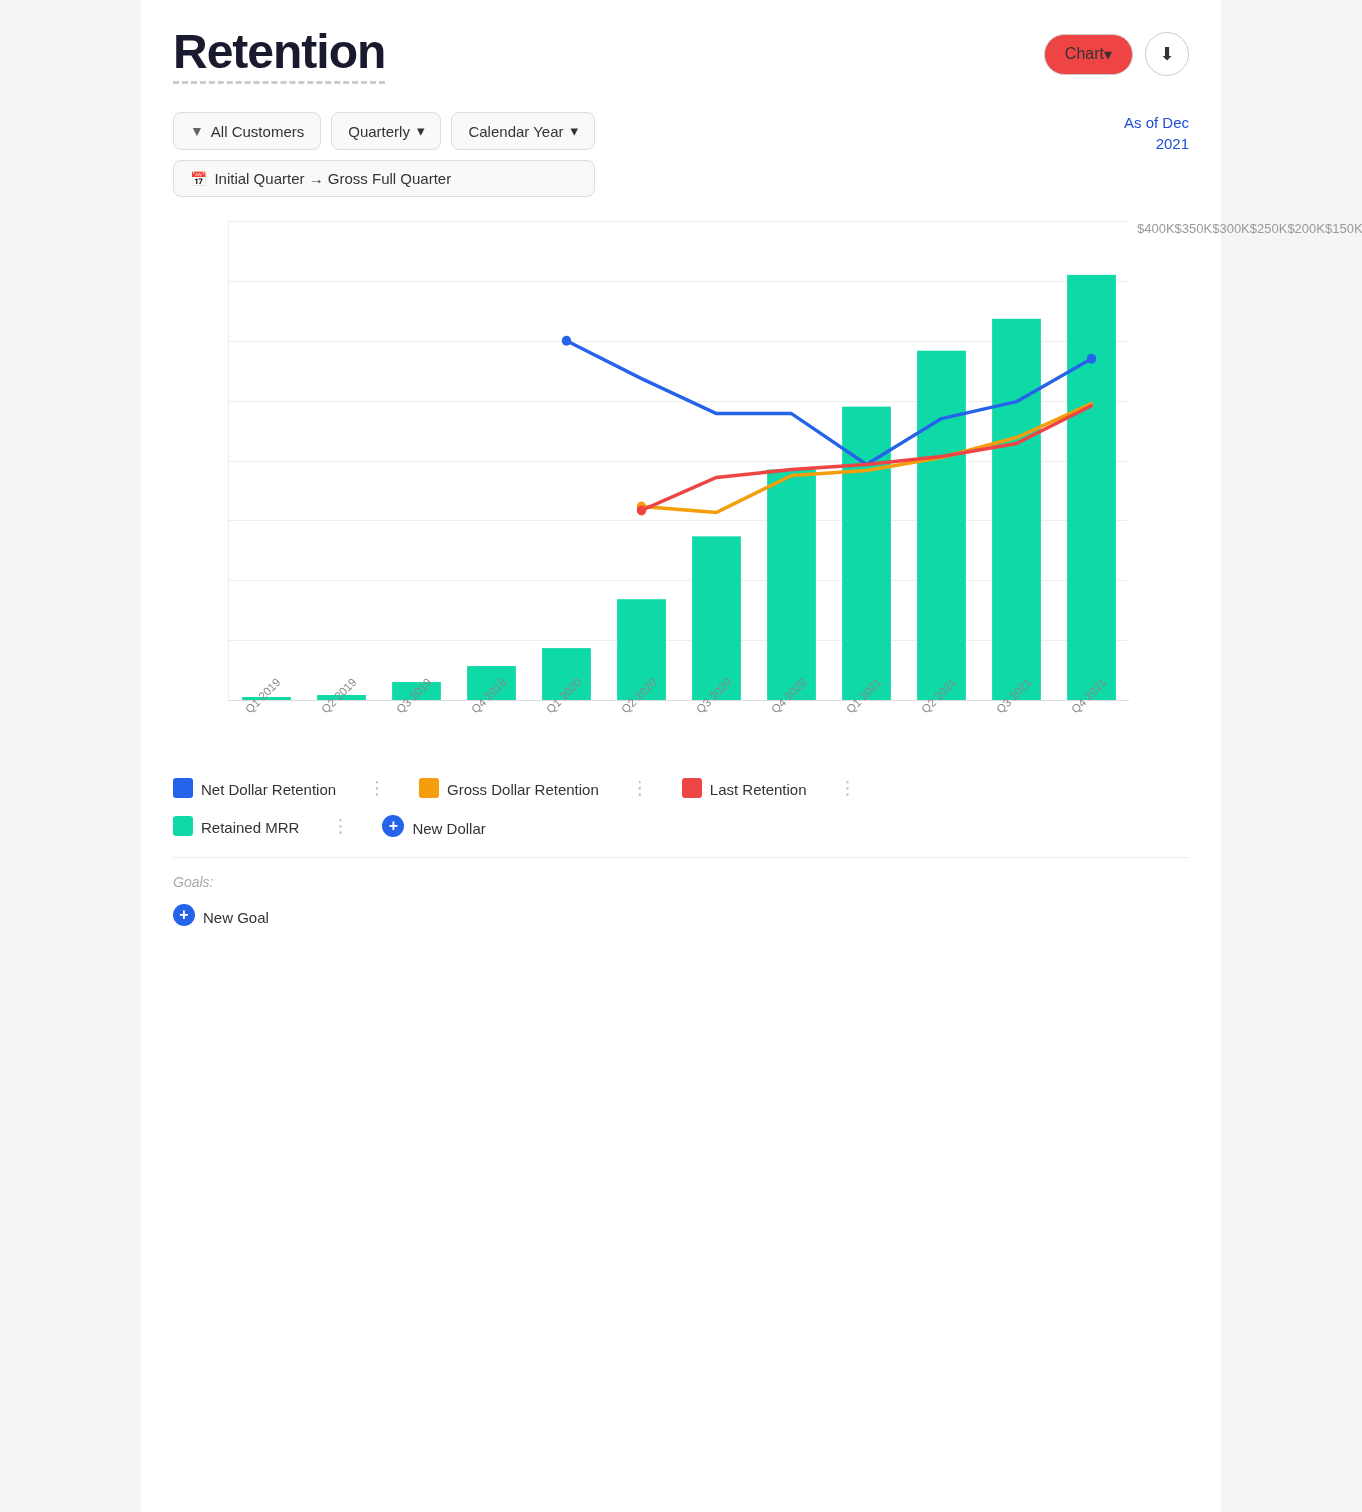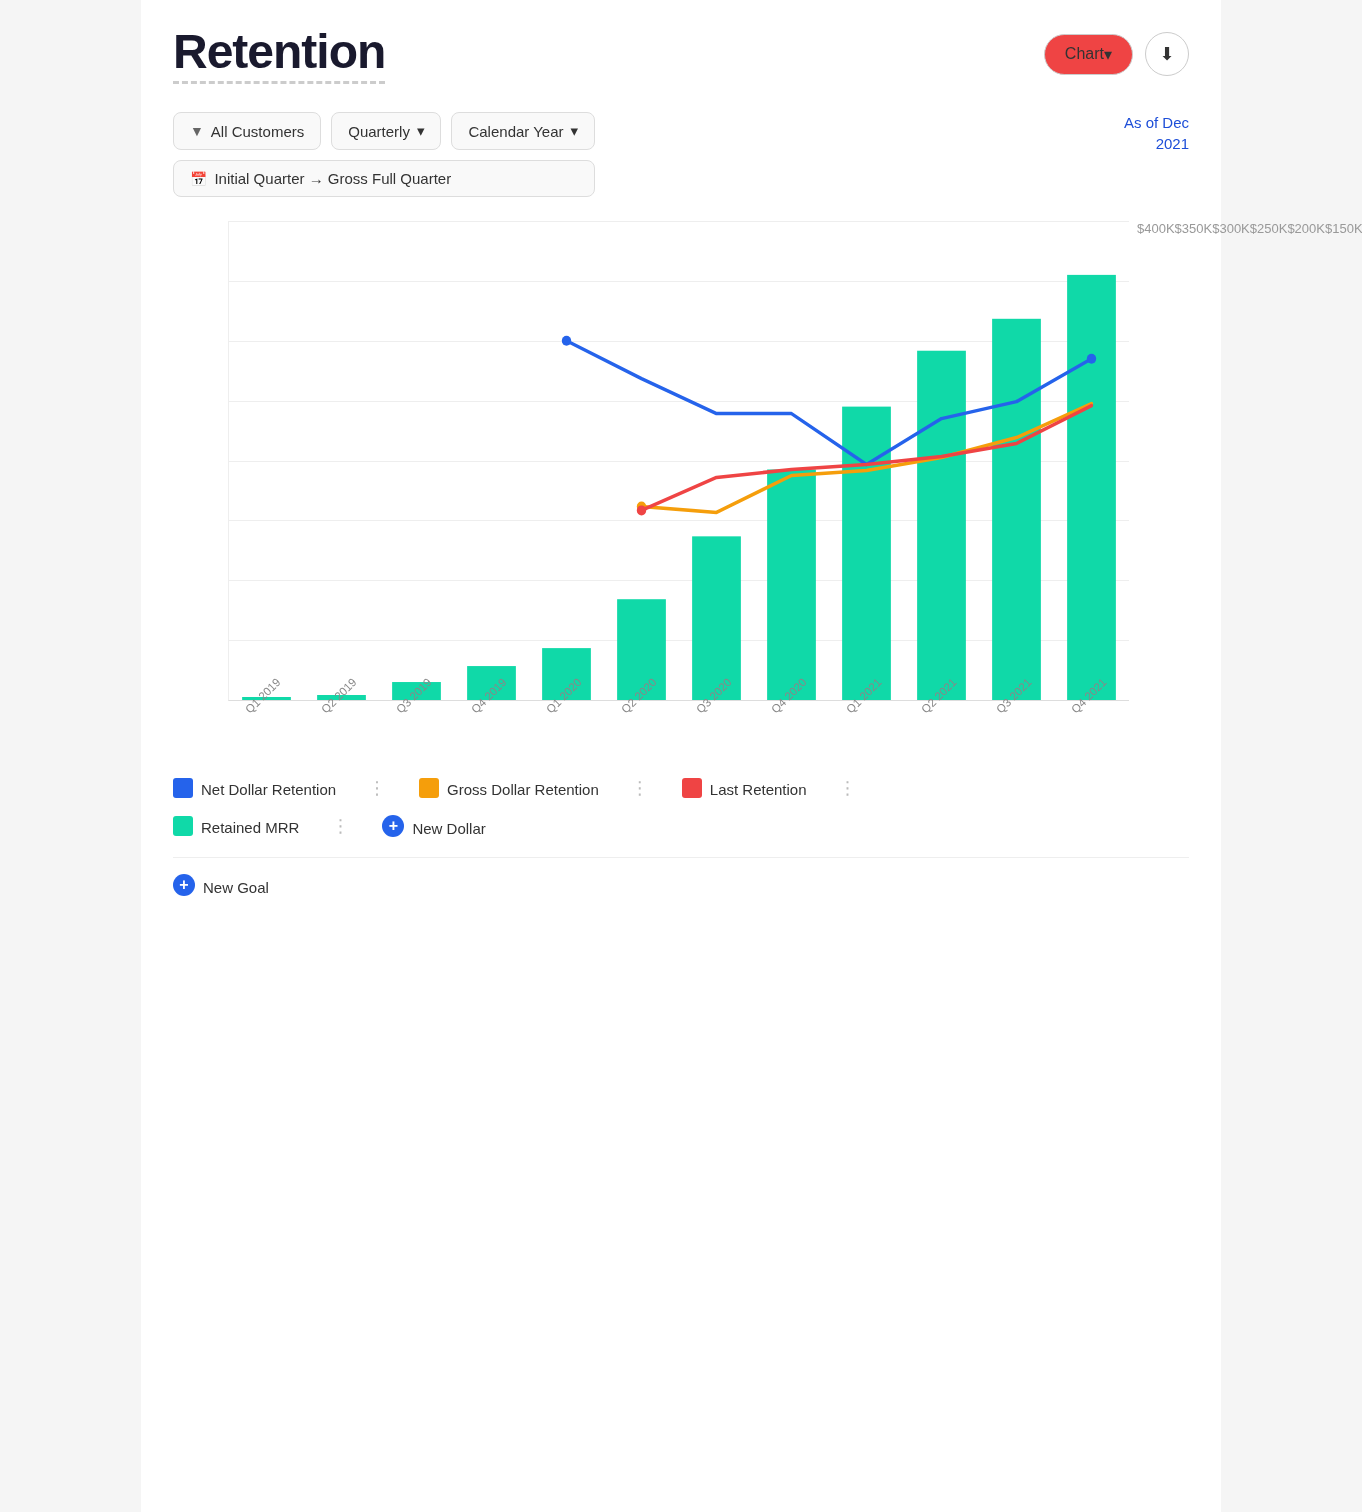--- a/index.html
+++ b/index.html
@@ -394,20 +394,21 @@
       <span class="legend-dots">⋮</span>
       <div class="legend-item" style="cursor:pointer;">
         <div class="legend-plus">+</div>
         <span>New Dollar</span>
       </div>
     </div>
   </div>
 
   <div class="goals-section">
     <hr class="divider">
+    <div class="legend-title">Goals:</div>
     <div class="legend-row">
       <div class="legend-item" style="cursor:pointer;">
         <div class="legend-plus">+</div>
         <span>New Goal</span>
       </div>
     </div>
   </div>
 </div>
 
 </body></html>

